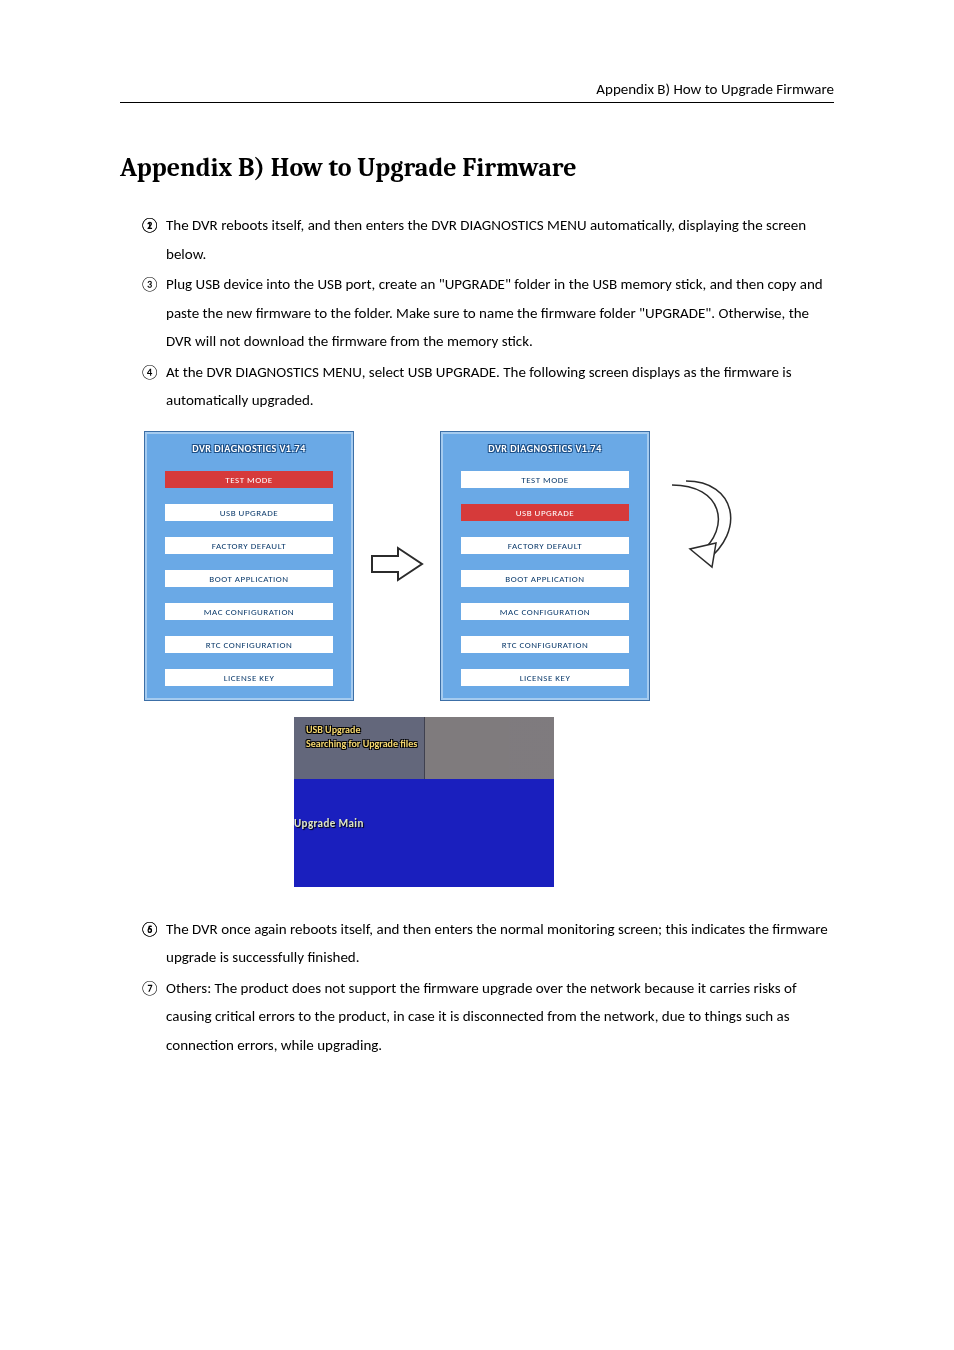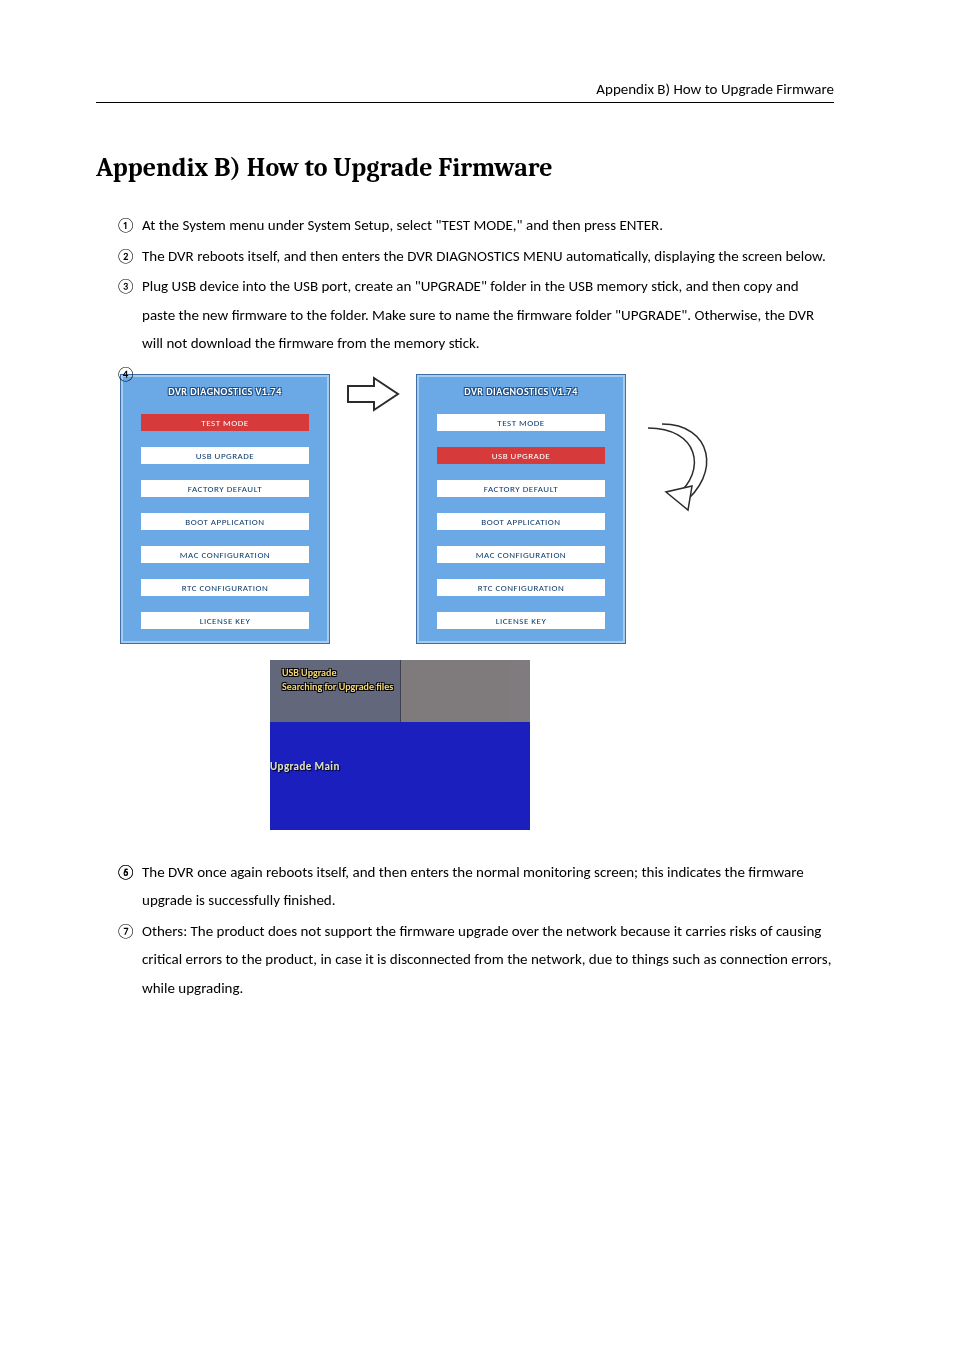--- a/index.html
+++ b/index.html
@@ -5,21 +5,21 @@
   body {
     margin: 0;
     padding: 0;
     background: #ffffff;
     font-family: Calibri, Arial, sans-serif;
     color: #000;
     width: 954px;
   }
   .page {
     width: 954px;
-    padding: 80px 120px 80px 96px;
+    padding: 80px 120px 80px 120px;
     box-sizing: border-box;
   }
   .running-head {
     text-align: right;
     font-size: 15px;
     border-bottom: 1px solid #000;
     padding-bottom: 4px;
     margin-bottom: 50px;
   }
   h1.title {
@@ -48,21 +48,21 @@
   ol.steps li .marker {
     position: absolute;
     left: 0;
     top: 0;
   }
   .figures {
     margin: 14px 0 28px 24px;
   }
   .toprow {
     display: flex;
-    align-items: flex-start;
+    align-items: center;
     gap: 16px;
   }
   .diag-panel {
     width: 210px;
     background: #6aa9e6;
     border: 1px solid #3c6fa7;
     box-shadow: inset 0 0 0 2px #a5cbef;
     padding: 10px 10px 10px 10px;
     box-sizing: border-box;
   }
@@ -171,32 +171,32 @@
 <div class="page">
 
   <div class="running-head">Appendix B) How to Upgrade Firmware</div>
 
   <h1 class="title">Appendix B) How to Upgrade Firmware</h1>
 
 
   <ol class="steps">
     <li>
       <span class="marker">①</span>
-      <span>At the System menu under System Setup, select "TEST MODE," and then press ENTER.</span>
     </li>
     <li>
       <span class="marker">②</span>
       <span>The DVR reboots itself, and then enters the DVR DIAGNOSTICS MENU automatically, displaying the screen below.</span>
     </li>
     <li>
       <span class="marker">③</span>
       <span>Plug USB device into the USB port, create an "UPGRADE" folder in the USB memory stick, and then copy and paste the new firmware to the folder. Make sure to name the firmware folder "UPGRADE". Otherwise, the DVR will not download the firmware from the memory stick.</span>
     </li>
     <li>
       <span class="marker">④</span>
+      <span>At the DVR DIAGNOSTICS MENU, select USB UPGRADE. The following screen displays as the firmware is automatically upgraded.</span>
     </li>
   </ol>
 
   <div class="figures">
     <div class="toprow">
 
       <div class="diag-panel">
         <div class="diag-title">DVR DIAGNOSTICS V1.74</div>
         <div class="diag-item sel">TEST MODE</div>
         <div class="diag-item">USB UPGRADE</div>

